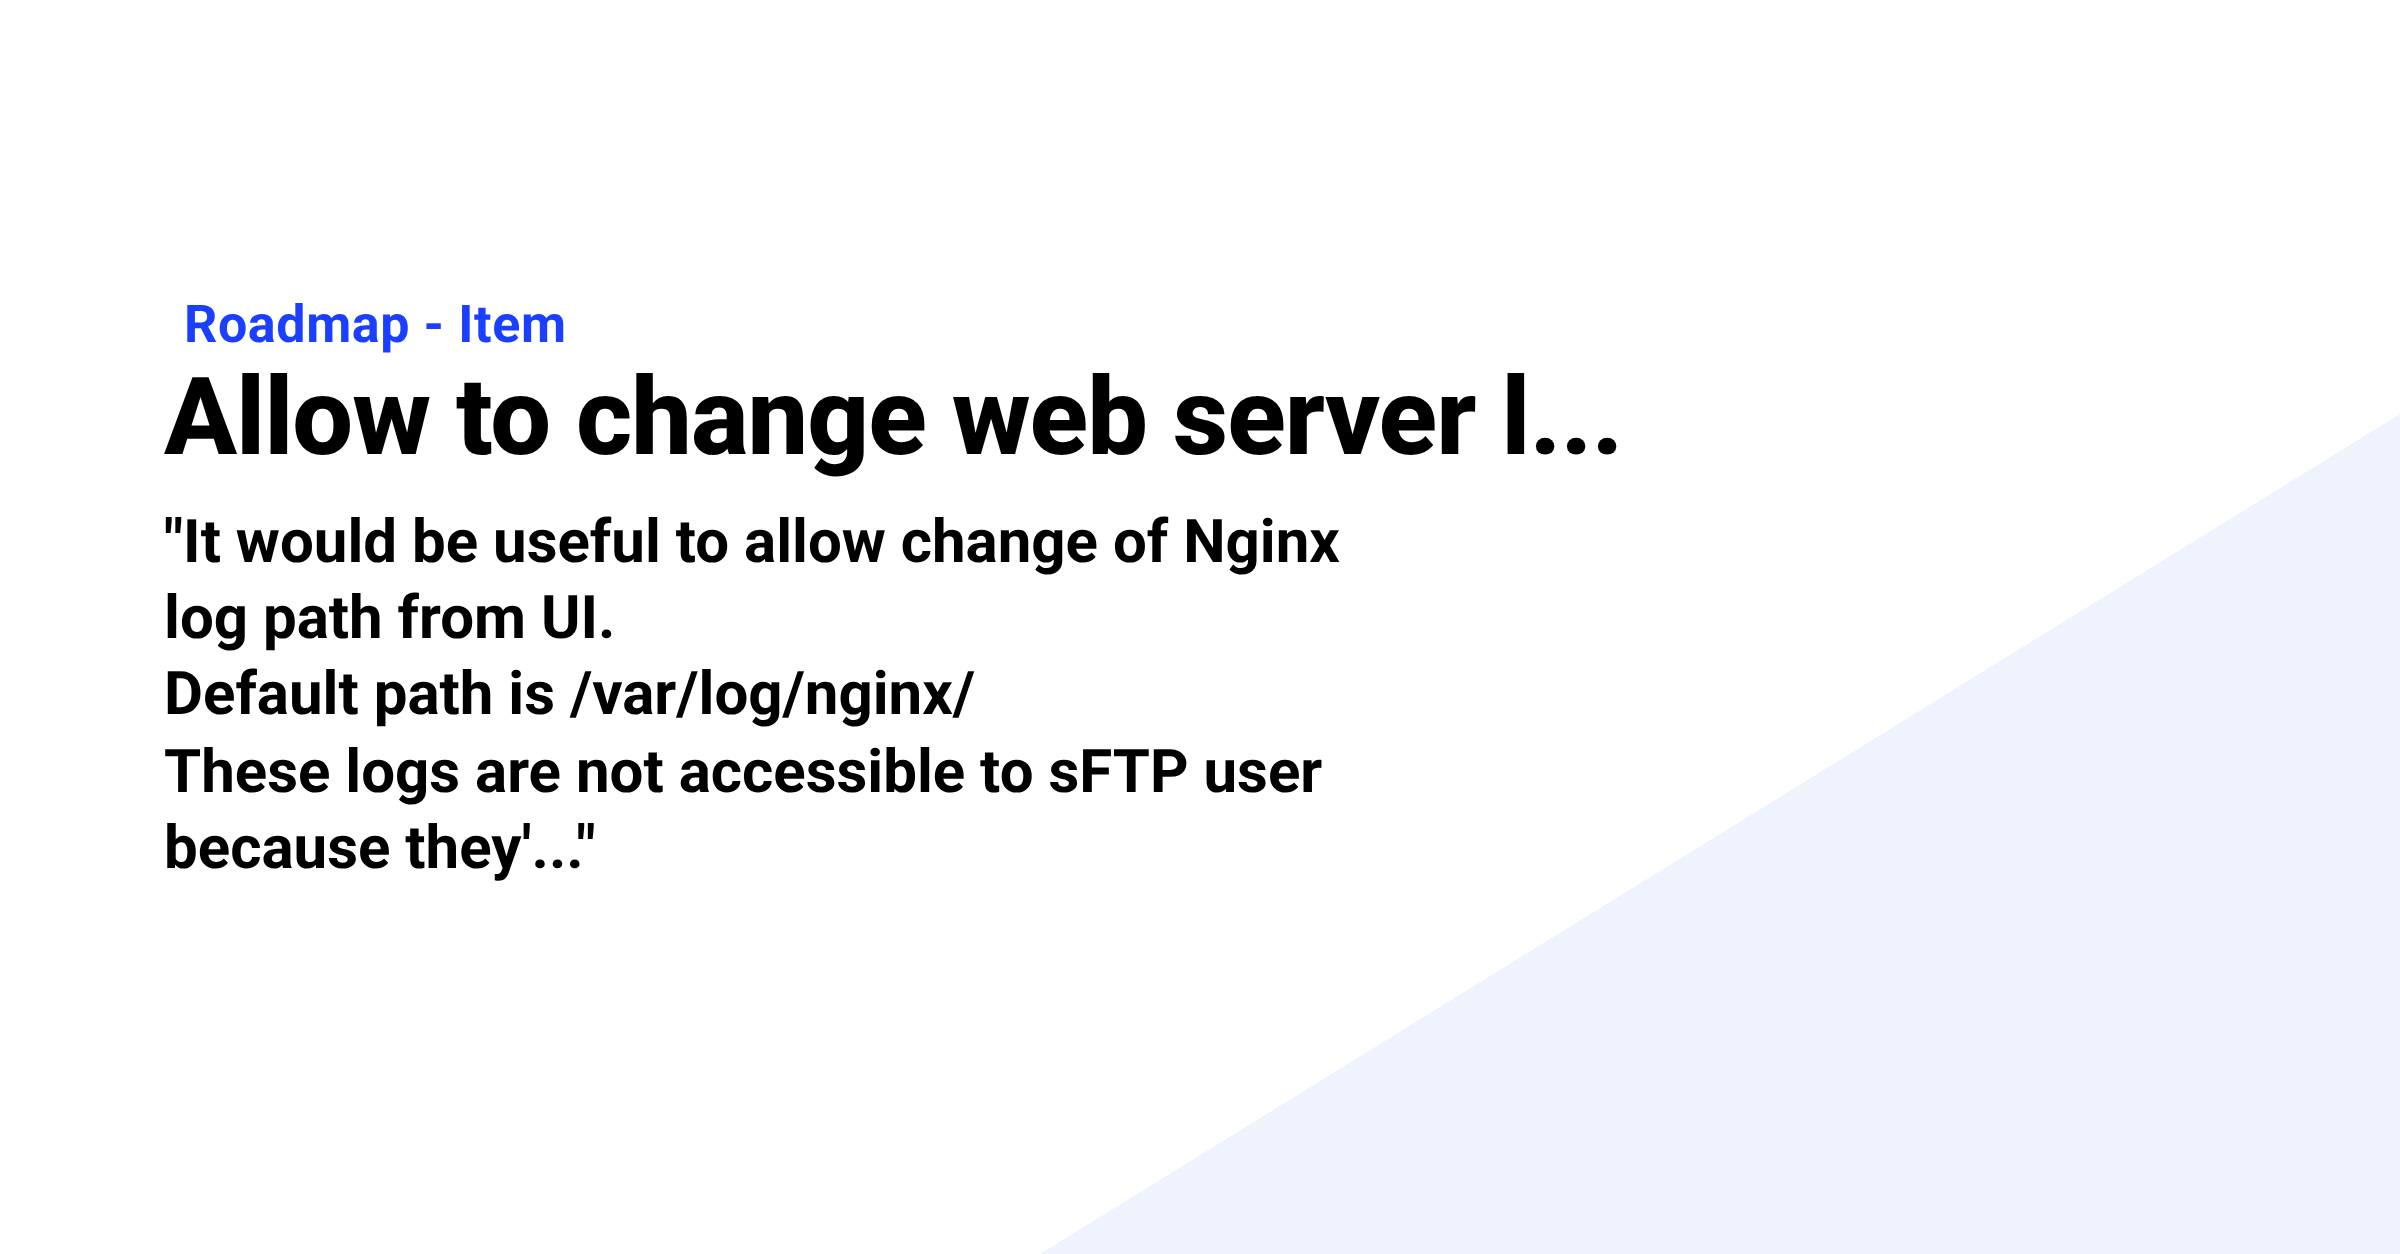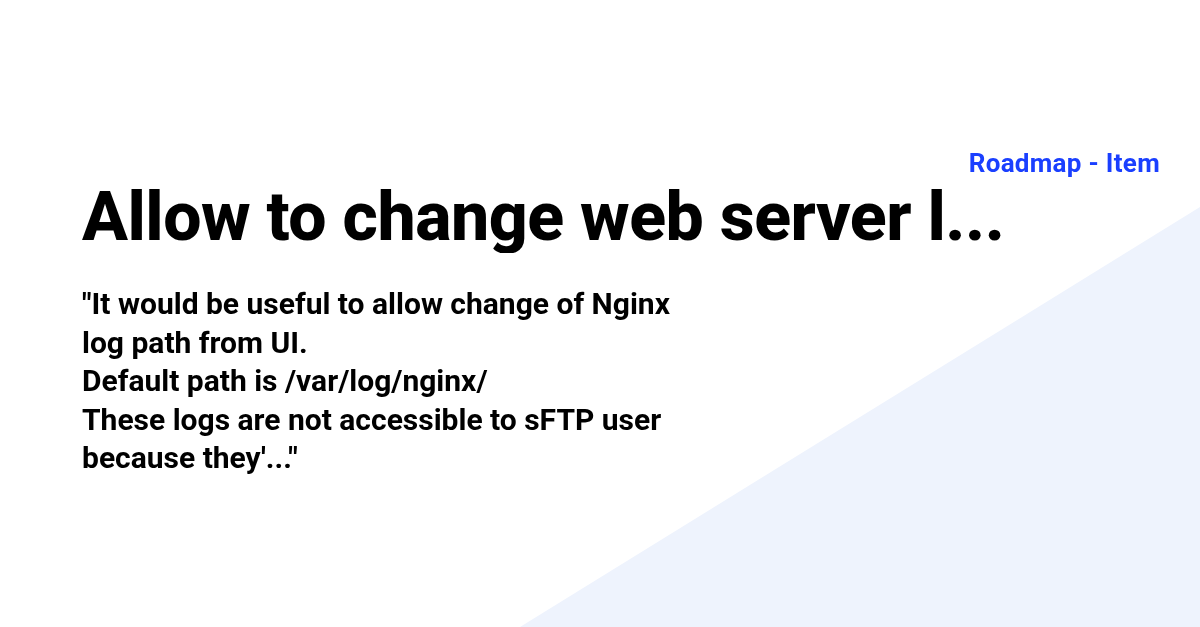--- a/index.html
+++ b/index.html
@@ -31,28 +31,27 @@
       left: 82px;
       right: 40px;
     }
     .category {
       color: #1a3fff;
       font-size: 26px;
       font-weight: 700;
       margin-bottom: 4px;
       padding-left: 10px;
       letter-spacing: 0.3px;
-      text-align: right;
     }
     .title {
       color: #000000;
-      font-size: 68px;
+      font-size: 54px;
       font-weight: 800;
       line-height: 1.05;
-      margin-bottom: 32px;
+      margin-bottom: 14px;
       white-space: nowrap;
       overflow: hidden;
       text-overflow: ellipsis;
       letter-spacing: -0.5px;
     }
     .description {
       color: #000000;
       font-size: 30px;
       font-weight: 700;
       line-height: 1.28;

